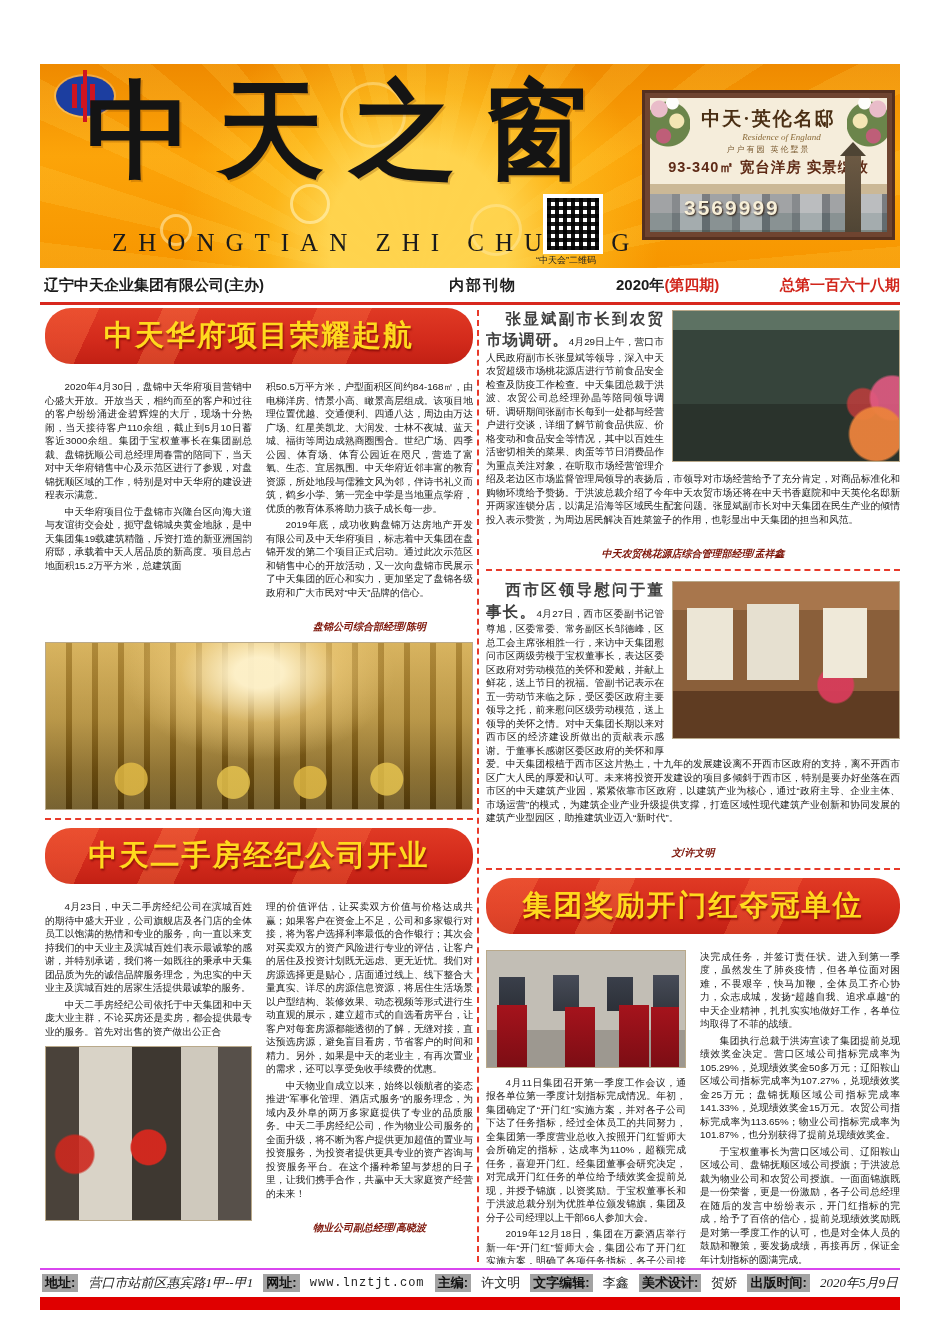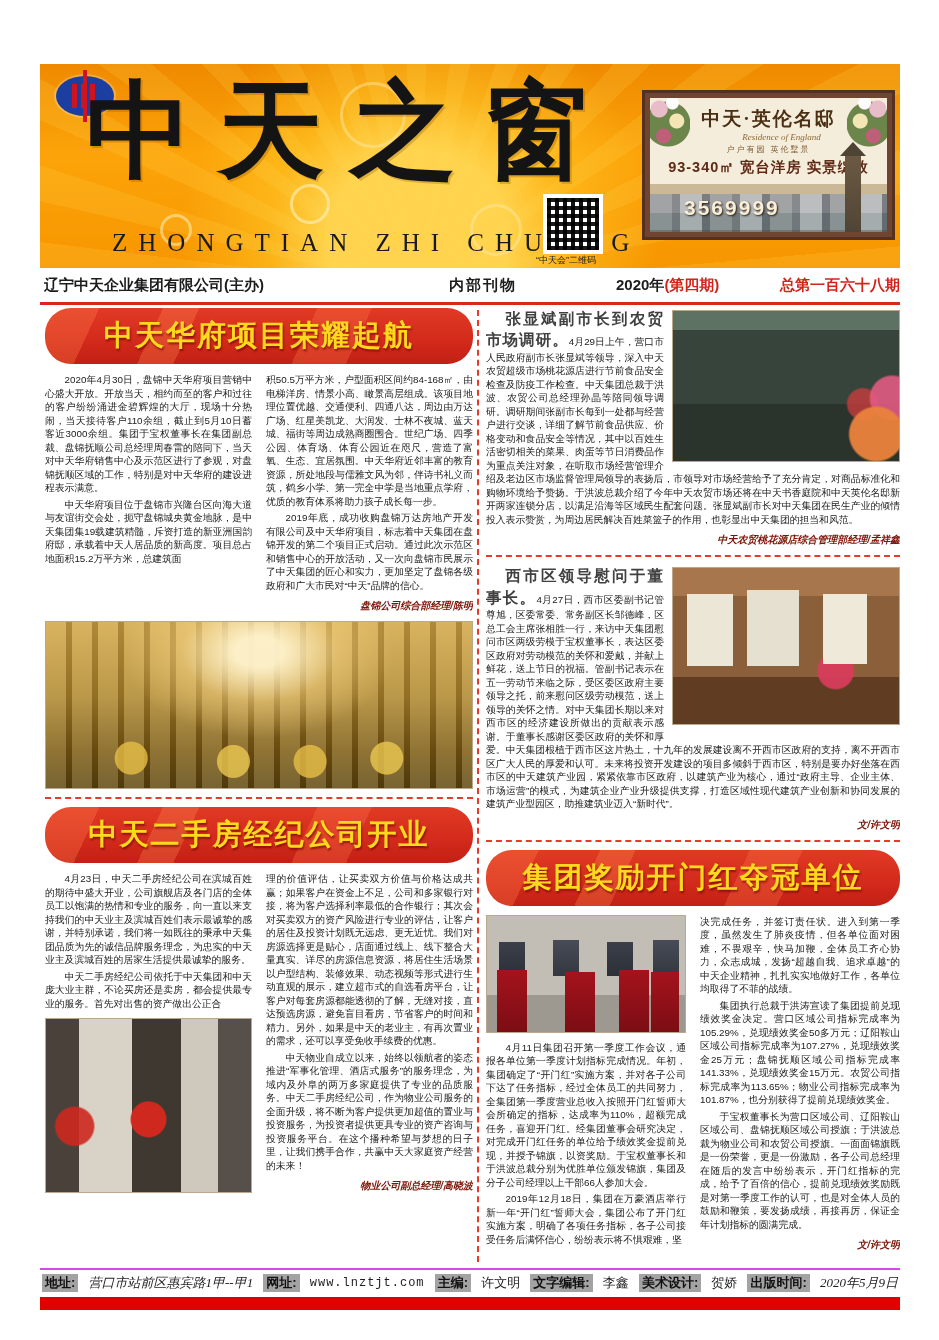--- a/index.html
+++ b/index.html
@@ -68,33 +68,33 @@
   .infobar .kind{position:absolute;left:409px;top:2px;letter-spacing:2px;}
   .infobar .date{position:absolute;left:576px;top:2px;}
   .infobar .total{position:absolute;right:0;top:2px;}
   .redline{position:absolute;left:40px;top:302px;width:860px;height:3px;background:#d8281e;}
   
   .col-left{position:absolute;left:45px;top:308px;width:428px;height:956px;overflow:hidden;}
   .col-right{position:absolute;left:486px;top:308px;width:414px;height:956px;overflow:hidden;}
   .vdash{position:absolute;left:477px;top:310px;height:952px;border-left:2px dashed #e8392a;}
   .hdash{border:none;border-top:2px dashed #e8392a;margin:8px 0 8px;}
   
-  .banner{height:56px;margin-bottom:9px;display:flex;align-items:center;justify-content:center;
+  .banner{height:56px;margin-bottom:16px;display:flex;align-items:center;justify-content:center;
     background:
       linear-gradient(115deg, rgba(255,120,70,.35) 0 12%, transparent 12% 26%, rgba(255,140,80,.3) 26% 34%, transparent 34% 60%, rgba(255,120,70,.3) 60% 72%, transparent 72%),
       linear-gradient(180deg,#e03a24 0%,#d42b1c 55%,#c22014 100%); border-radius: 26px;}
   .banner span{font-size:29px;font-weight:bold;color:#ffd91e;letter-spacing:2px;
                text-shadow:1px 2px 2px rgba(110,0,0,.65);white-space:nowrap;}
   
   .art-cols{display:flex;gap:14px;}
   .art-cols .ac{flex:1;min-width:0;}
   .btxt{font-size:9.8px;line-height:1.38;text-align:justify;color:#202020;}
   .btxt p{margin:0 0 3px;text-indent:2em;}
   .btxt p.cont{text-indent:0;}
-  .byline{text-align:right;font-style:italic;font-weight:bold;color:#7d1408;font-size:10px;margin-top:7px;}
+  .byline{text-align:center;font-style:italic;font-weight:bold;color:#7d1408;font-size:10px;margin-top:21px;}
   
   .photo{box-sizing:border-box;border:1px solid #b9a98a;}
   .ph-lobby{width:428px;height:168px;margin:8px 0 2px;background:
       radial-gradient(ellipse at 50% 18%,rgba(255,243,205,.95) 0 8%,rgba(255,220,140,.4) 26%,transparent 45%),
       radial-gradient(circle at 20% 82%,rgba(230,190,70,.8) 0 16px,transparent 17px),
       radial-gradient(circle at 44% 84%,rgba(235,200,80,.8) 0 16px,transparent 17px),
       radial-gradient(circle at 62% 84%,rgba(230,190,70,.8) 0 16px,transparent 17px),
       radial-gradient(circle at 80% 82%,rgba(235,200,80,.8) 0 16px,transparent 17px),
       repeating-linear-gradient(90deg,rgba(255,225,150,.28) 0 20px,rgba(110,75,15,.28) 20px 26px),
       linear-gradient(180deg,#caa24a 0%,#a07c2c 45%,#64490f 78%,#43320b 100%);}

